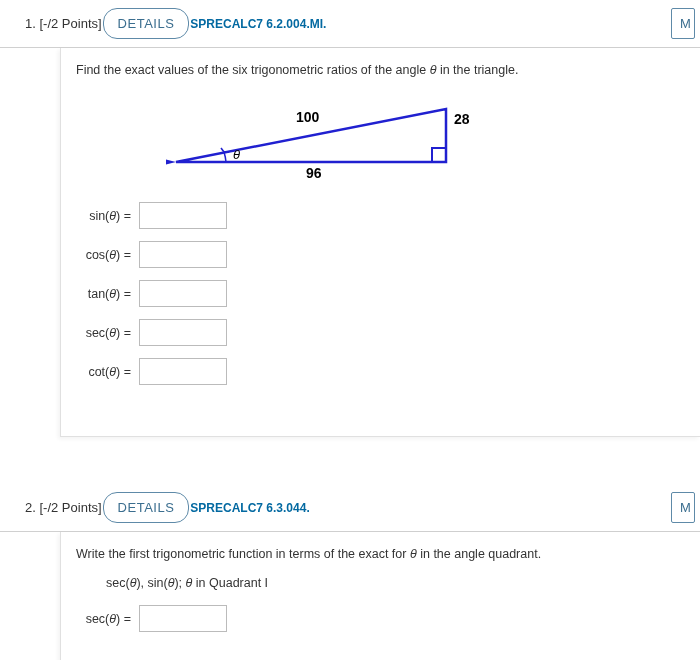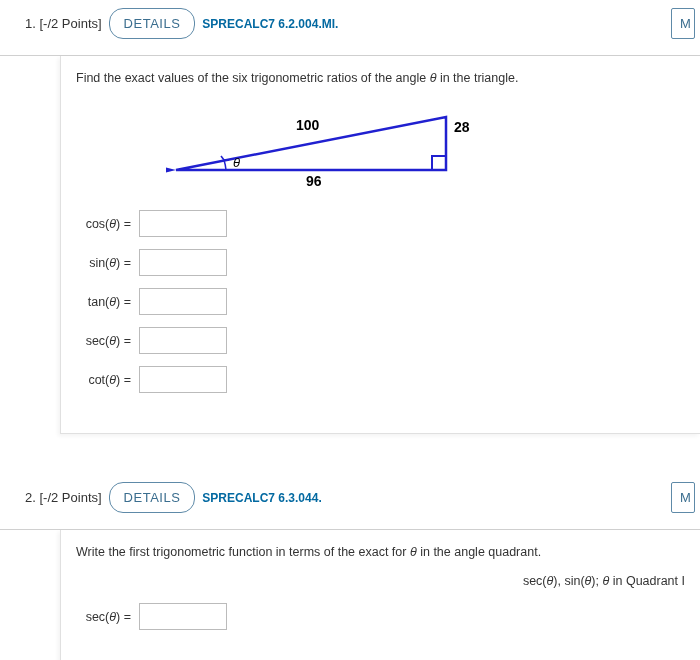--- a/index.html
+++ b/index.html
@@ -11,23 +11,23 @@
     color: #333;
     width: 700px;
   }
   .question {
     border-bottom: 1px solid transparent;
     margin-bottom: 30px;
   }
   .q-header {
     display: flex;
     align-items: center;
-    padding: 8px 5px 16px 25px;
+    padding: 8px 5px 8px 25px;
     border-bottom: 1px solid #d0d0d0;
-    gap: 7px;
+    gap: 1px;
   }
   .details-btn {
     border: 1px solid #5e8aa8;
     color: #3b6e8f;
     padding: 7px 14px;
     font-size: 13px;
     letter-spacing: 0.5px;
     border-radius: 14px;
     background: #fff;
     cursor: pointer;
@@ -43,25 +43,25 @@
     color: #3b6e8f;
     padding: 7px 4px 7px 8px;
     border-radius: 2px;
     background: #fff;
     cursor: pointer;
     overflow: hidden;
     width: 10px;
     text-align: left;
   }
   .q-body {
-    margin: 0 0 9px 60px;
+    margin: 0 0 16px 60px;
     border: 1px solid #e0e0e0;
     border-top: none;
     border-right: none;
-    padding: 15px 15px 28px 15px;
+    padding: 15px 15px 39px 15px;
     box-shadow: -2px 2px 4px rgba(0,0,0,0.05);
   }
   .prompt {
     font-size: 12.5px;
     color: #333;
     margin-bottom: 15px;
   }
   .theta { font-style: italic; }
   .triangle-box {
     margin: 10px 0 20px 90px;
@@ -85,21 +85,20 @@
   .ratio-input {
     width: 78px;
     height: 25px;
     border: 1px solid #bbb;
     padding: 0 4px;
     font-size: 13px;
   }
   .secondary-line {
     font-size: 12.5px;
     margin: 8px 0 15px 30px;
-    text-align: right;
   }
 </style>
 </head>
 <body>
 
 <div class="question">
   <div class="q-header">
     <span>
       <span>1.</span>
       <span>[-/2 Points]</span>
@@ -122,25 +121,25 @@
         <line x1="58" y1="60" x2="63" y2="60" stroke="#2020d0" stroke-width="1.5"></line>
         <polygon points="10,70 -2,67 -2,73" fill="#2020d0"></polygon>
         <text x="130" y="30" font-size="14" fill="#000" font-weight="bold">100</text>
         <text x="140" y="86" font-size="14" fill="#000" font-weight="bold">96</text>
         <text x="288" y="32" font-size="14" fill="#000" font-weight="bold">28</text>
         <text x="67" y="67" font-size="13" fill="#000" font-style="italic">θ</text>
       </svg>
     </div>
 
     <div class="ratio-row">
-      <span class="ratio-label"><span>cos</span>(<span class="theta">θ</span>) =</span>
+      <span class="ratio-label"><span>sin</span>(<span class="theta">θ</span>) =</span>
       <input class="ratio-input" value="" style="">
     </div>
     <div class="ratio-row">
-      <span class="ratio-label"><span>sin</span>(<span class="theta">θ</span>) =</span>
+      <span class="ratio-label"><span>cos</span>(<span class="theta">θ</span>) =</span>
       <input class="ratio-input" value="" style="">
     </div>
     <div class="ratio-row">
       <span class="ratio-label"><span>tan</span>(<span class="theta">θ</span>) =</span>
       <input class="ratio-input" value="" style="">
     </div>
     <div class="ratio-row">
       <span class="ratio-label"><span>sec</span>(<span class="theta">θ</span>) =</span>
       <input class="ratio-input" value="" style="">
     </div>

